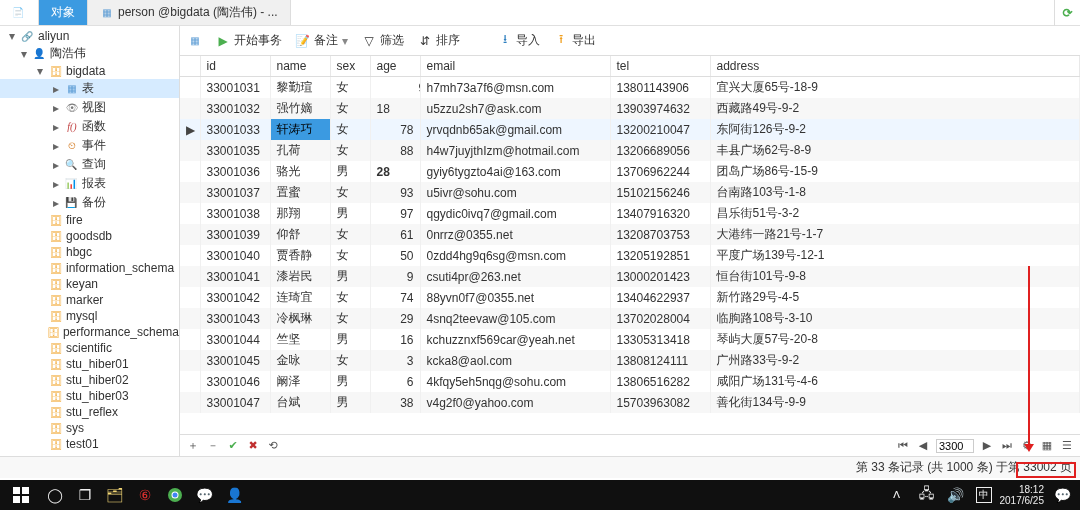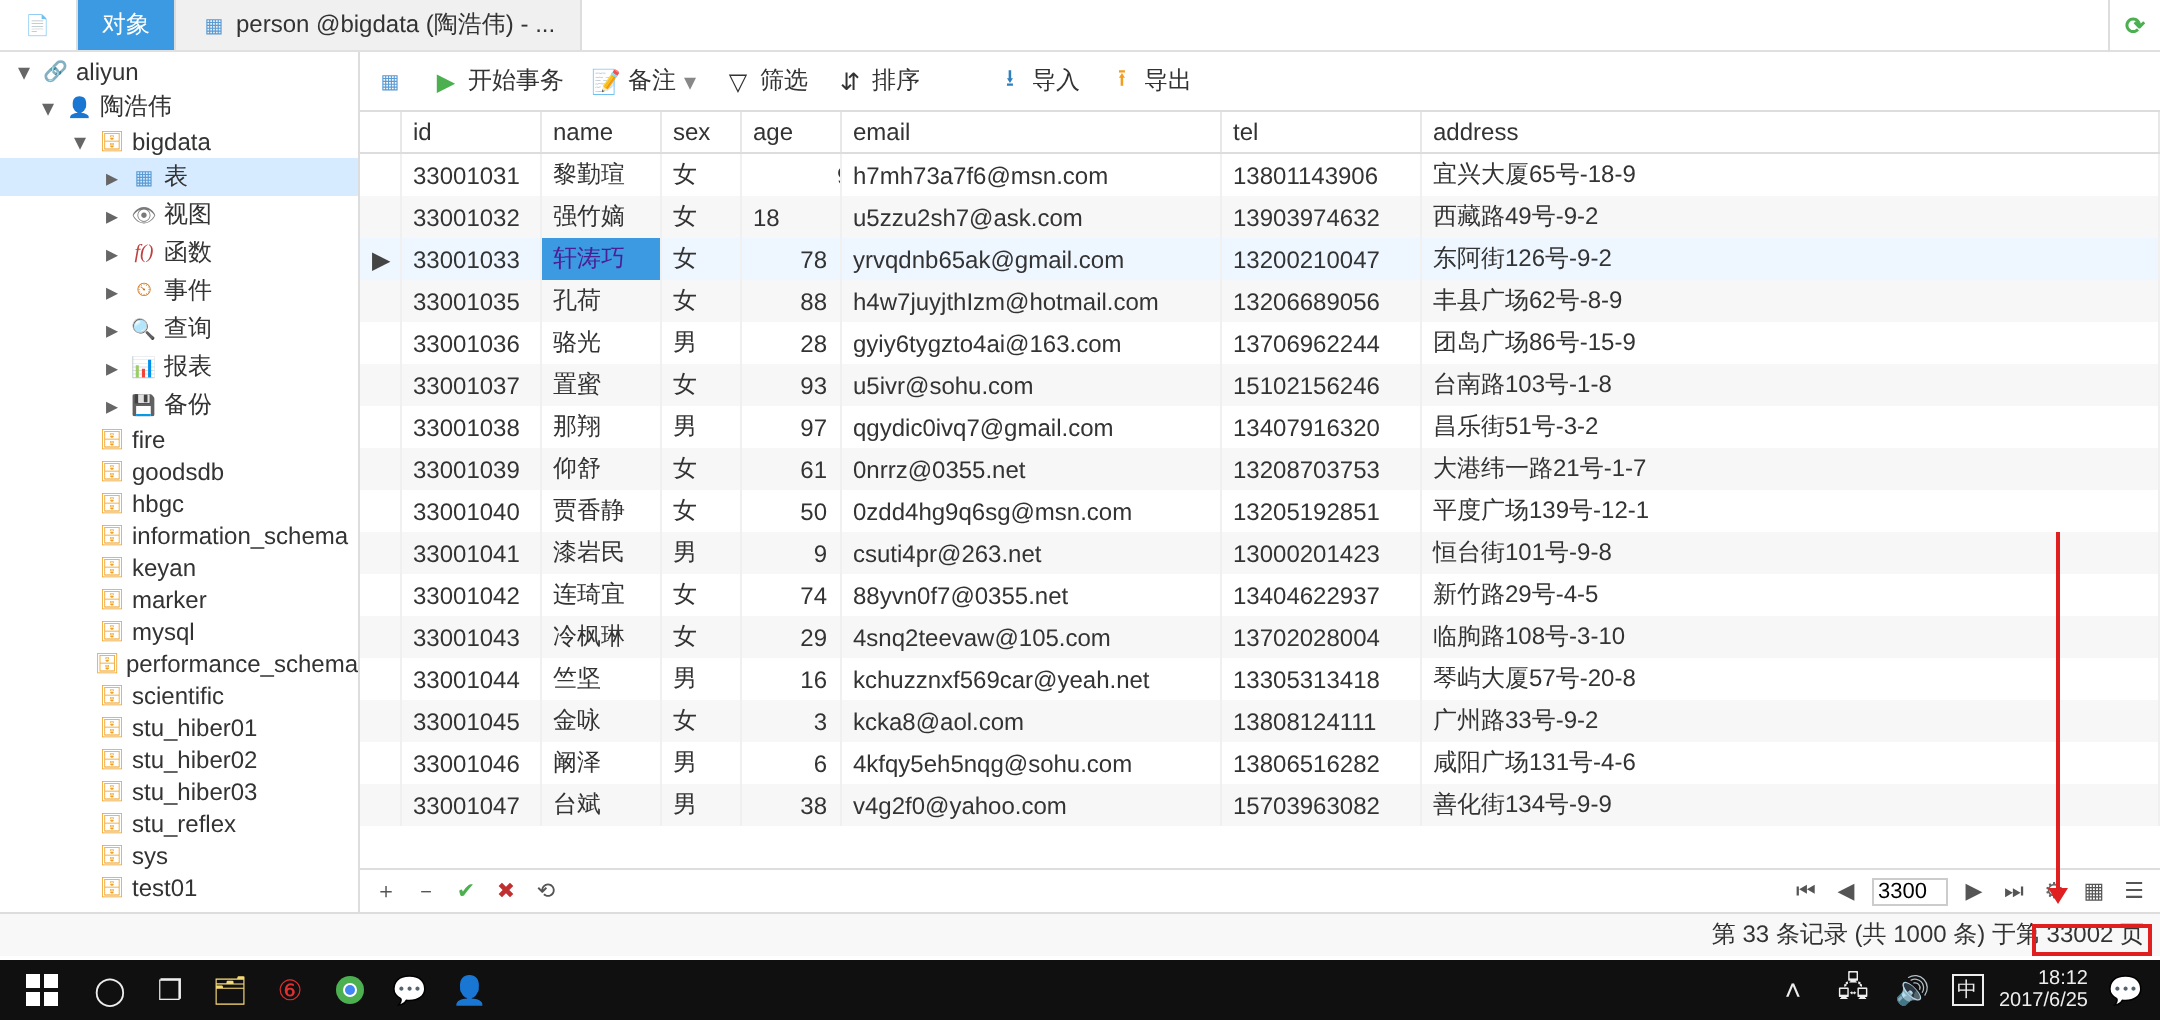--- a/index.html
+++ b/index.html
@@ -34,21 +34,21 @@
 .arrow-r { color: #4caf50; }
 .arrow-d { color: #3080c0; }
 .arrow-r2 { color: #f0a020; }
 .grid-wrap { flex: 1; overflow: auto; position: relative; }
 table.grid { border-collapse: collapse; width: 100%; table-layout: fixed; }
 table.grid th { text-align: left; font-weight: normal; padding: 3px 6px; border-right: 1px solid #e8e8e8; border-bottom: 1px solid #ddd; background: #fff; color: #333; font-size: 12px; position: sticky; top: 0; }
 table.grid td { padding: 2px 6px; border-right: 1px solid #f0f0f0; font-size: 12px; white-space: nowrap; overflow: hidden; }
 table.grid tr:nth-child(even) td { background: #f7f7f7; }
 table.grid tr.current td { background: #eef6ff; }
 td.rowptr { width: 18px; text-align: center; color: #444; }
-td.cell-sel { background: #3b9ae1 !important; color: #4c1d95; }
+td.cell-sel { background: #3b9ae1 !important; color: #000000; }
 .grid-nav { height: 22px; border-top: 1px solid #ddd; display: flex; align-items: center; padding: 0 6px; gap: 6px; font-size: 12px; }
 .nav-ico { width: 14px; height: 14px; display: inline-flex; align-items: center; justify-content: center; cursor: pointer; color: #555; font-size: 11px; }
 .nav-spacer { flex: 1; }
 .nav-input { width: 38px; border: 1px solid #ccc; font-size: 11px; padding: 0 2px; }
 .gear { color: #666; }
 .statusbar { height: 22px; border-top: 1px solid #ddd; display: flex; align-items: center; padding: 0 8px; font-size: 12px; color: #333; background: #f8f8f8; }
 .statusbar .right { margin-left: auto; }
 .annot { position: absolute; right: 18px; top: 210px; font-family: "SimSun","NSimSun",serif; font-size: 22px; color: #e02020; background: #fff; padding: 2px 4px; }
 .annot-arrow { position: absolute; right: 50px; top: 240px; width: 2px; height: 180px; background: #e02020; }
 .annot-arrow::after { content: ""; position: absolute; bottom: -6px; left: -4px; border-left: 5px solid transparent; border-right: 5px solid transparent; border-top: 8px solid #e02020; }
@@ -307,21 +307,21 @@
               <td style="text-align: right;">88</td>
               <td>h4w7juyjthIzm@hotmail.com</td>
               <td>13206689056</td>
               <td>丰县广场62号-8-9</td>
             </tr>
             <tr>
               <td class="rowptr"></td>
               <td>33001036</td>
               <td>骆光</td>
               <td>男</td>
-              <td style="text-align: right;">28</td>
+              <td style="text-align: left; font-weight: bold;">28</td>
               <td>gyiy6tygzto4ai@163.com</td>
               <td>13706962244</td>
               <td>团岛广场86号-15-9</td>
             </tr>
             <tr>
               <td class="rowptr"></td>
               <td>33001037</td>
               <td>置蜜</td>
               <td>女</td>
               <td style="text-align: right;">93</td>

